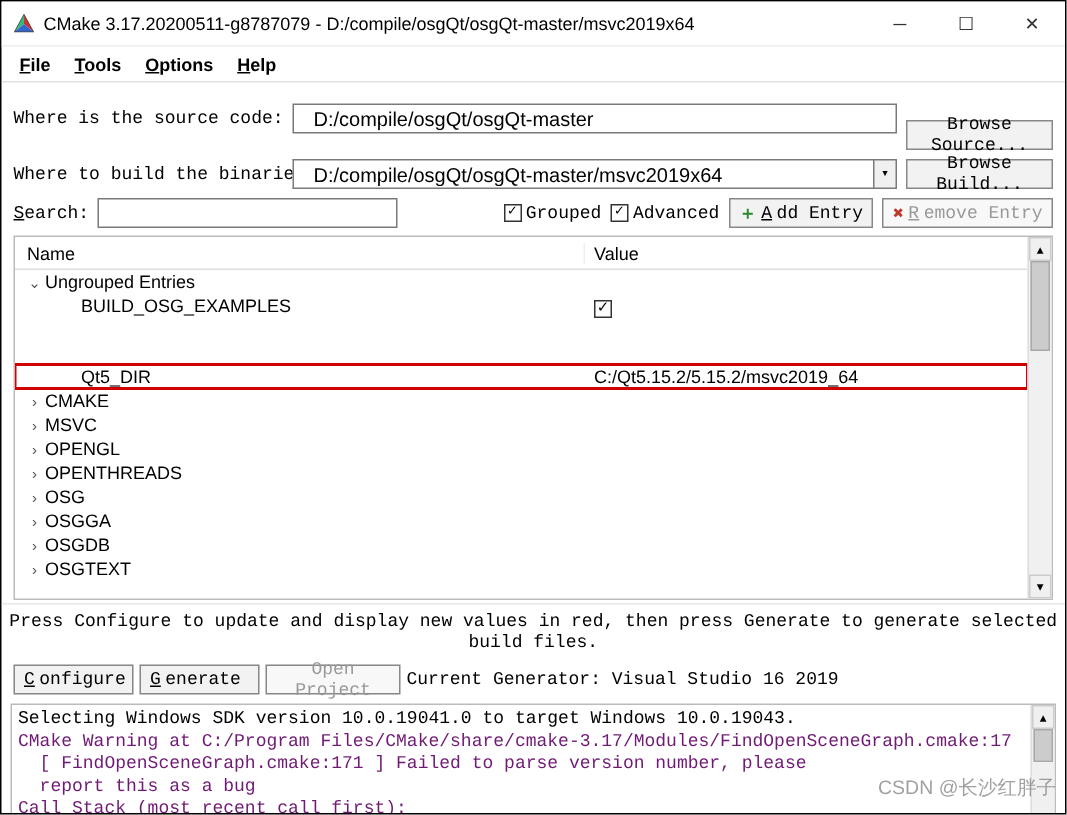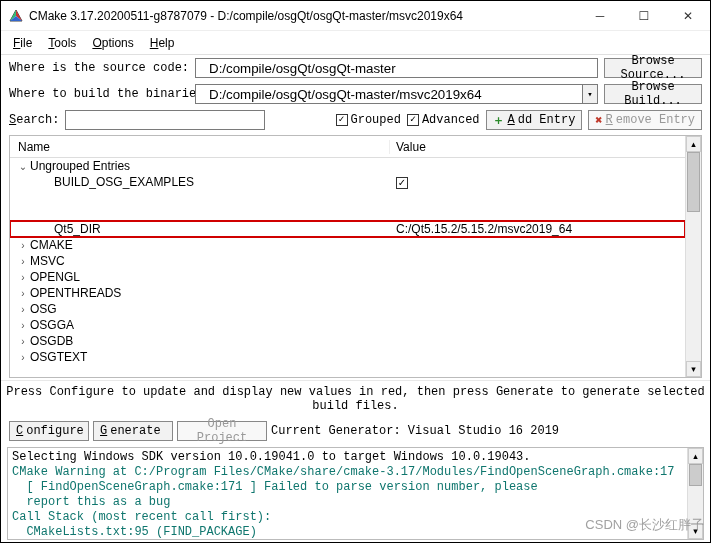--- a/index.html
+++ b/index.html
@@ -5,21 +5,21 @@
 * { box-sizing: border-box; margin: 0; padding: 0; }
 body { font-family: "Segoe UI", Tahoma, sans-serif; font-size: 12px; background: #fff; width: 711px; height: 543px; overflow: hidden; position: relative; border: 1px solid #000; }
 .mono { font-family: "Courier New", monospace; font-size: 12px; }
 
 .titlebar { height: 30px; display: flex; align-items: center; padding: 0 0 0 8px; background: #fff; border-bottom: 1px solid #eee; }
 .titlebar .logo { width: 14px; height: 14px; margin-right: 6px; }
 .titlebar .title { flex: 1; font-size: 12px; color: #000; }
 .winbtns { display: flex; }
 .winbtn { width: 44px; height: 28px; display: flex; align-items: center; justify-content: center; color: #333; }
 
-.menubar { height: 24px; display: flex; align-items: center; padding: 0 6px; gap: 4px; border-bottom: 1px solid #e0e0e0; }
+.menubar { height: 24px; display: flex; align-items: center; padding: 0 6px; gap: 4px; border-bottom: 1px solid #e0e0e0; font-weight: bold; }
 .menubar span { padding: 2px 6px; }
 .menubar u { text-decoration: underline; }
 
 .row { display: flex; align-items: center; padding: 3px 8px; gap: 6px; }
 .row label { white-space: nowrap; }
 .row input[type=text] { flex: 1; height: 20px; border: 1px solid #7a7a7a; padding: 0 13px; background: #fff; }
 .row .combo { flex: 1; display: flex; }
 .row .combo input { flex: 1; border-right: none; }
 .row .combo .dd { width: 16px; height: 20px; border: 1px solid #7a7a7a; display: flex; align-items: center; justify-content: center; background: #f0f0f0; font-size: 9px; }
 .btn { height: 20px; border: 1px solid #888; background: #f2f2f2; padding: 0 6px; display: inline-flex; align-items: center; gap: 3px; cursor: pointer; }
@@ -45,21 +45,21 @@
 .trow .chkcell { width: 12px; height: 12px; border: 1px solid #333; display: inline-flex; align-items: center; justify-content: center; font-size: 10px; line-height: 1; }
 .scrollbar { width: 16px; background: #f0f0f0; border-left: 1px solid #ddd; display: flex; flex-direction: column; }
 .sbbtn { height: 16px; display: flex; align-items: center; justify-content: center; font-size: 9px; background: #f0f0f0; border: 1px solid #ccc; }
 .sbtrack { flex: 1; position: relative; }
 .sbthumb { position: absolute; top: 0; left: 1px; right: 1px; height: 60px; background: #ccc; border: 1px solid #aaa; }
 
 .hint { text-align: center; padding: 4px; border-top: 1px solid #e8e8e8; }
 .actionrow { display: flex; align-items: center; padding: 4px 8px; gap: 4px; }
 .logwrap { margin: 2px 6px 4px 6px; border: 1px solid #bbb; height: 93px; display: flex; }
 .log { flex: 1; padding: 2px 4px; overflow: hidden; white-space: pre; line-height: 1.25; }
-.log .red { color: #0f766e; }
+.log .red { color: #701a75; }
 .logwrap .scrollbar .sbthumb { height: 22px; }
 
 .watermark { position: absolute; right: 6px; bottom: 8px; color: rgba(120,120,120,.7); font-size: 13px; }
 .plusicon { color: #2a8a2a; font-weight: bold; }
 .xicon { color: #c0392b; font-weight: bold; }
 </style>
 </head>
 <body>
 
 <div class="titlebar">
@@ -82,21 +82,21 @@
 <div class="menubar">
   <span><u>F</u>ile</span>
   <span><u>T</u>ools</span>
   <span><u>O</u>ptions</span>
   <span><u>H</u>elp</span>
 </div>
 
 <div class="row mono">
   <label style="width:180px;">Where is the source code:</label>
   <input type="text" value="D:/compile/osgQt/osgQt-master" style="">
-  <button class="btn mono" style="width:98px;">
+  <button class="btn mono" style="width:98px;margin-top:22px;">
       <span>Browse Source...</span>
     </button>
 </div>
 
 <div class="row mono">
   <label style="width:180px;">Where to build the binaries:</label>
   <div class="combo">
     <input type="text" value="D:/compile/osgQt/osgQt-master/msvc2019x64" style="">
     <div class="dd">▾</div>
   </div>

